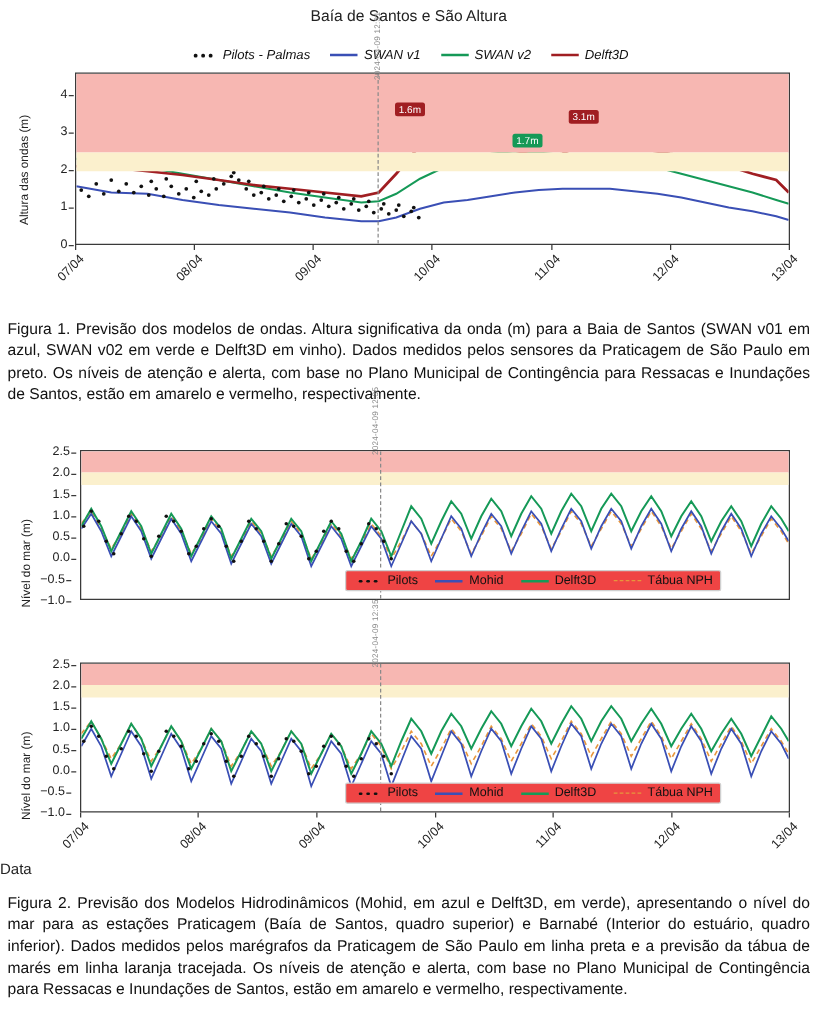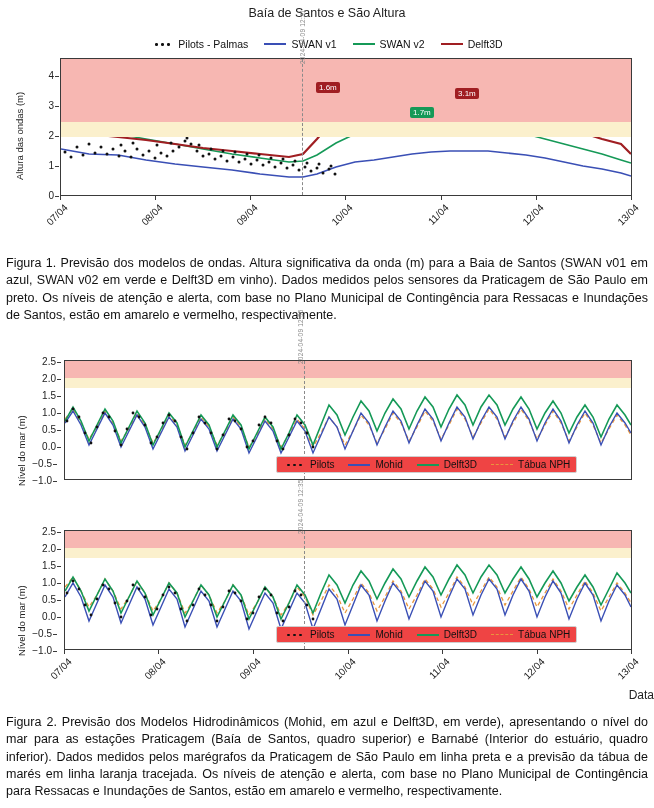--- a/index.html
+++ b/index.html
@@ -74,21 +74,21 @@
     text-align:right;
   }
   .xtickmark{position:absolute;width:1px;height:4px;background:#3a3a3a;}
 
   
   .c1-legend{
     position:absolute;
     top:18px;left:0;width:654px;
     display:flex;justify-content:center;align-items:center;
     gap:16px;
-    font-size:10.5px;color:#111;
+    font-size:10.5px;color:#111;font-style:italic;
   }
   .lg{display:flex;align-items:center;gap:5px;}
   .lg .swatch-line{display:inline-block;width:22px;height:0;border-top:2px solid #000;}
   .lg .swatch-dots{
     display:inline-block;width:22px;height:8px;position:relative;
   }
   .lg .swatch-dots i{
     position:absolute;top:3px;width:2.5px;height:2.5px;border-radius:50%;background:#111;
   }
   .lg .swatch-dots i:nth-child(1){left:4px;}
@@ -129,21 +129,21 @@
     position:absolute;
     display:flex;align-items:center;gap:14px;
     font-size:10px;color:#111;
     background:#ef4444;
     border:1px solid #cfcfcf;
     border-radius:2px;
     padding:2px 6px;
   }
   .dashline{display:inline-block;width:22px;height:0;border-top:1.6px dashed #e8963c;}
   .xaxis-label{
-    text-align:right;font-size:12px;color:#222;
+    text-align:left;font-size:12px;color:#222;
   }
   svg{display:block;}
 </style>
 </head>
 <body>
 
 <div class="page">
 
   <div class="figure" id="fig1">
     <div class="fig-title">Baía de Santos e São Altura</div>

